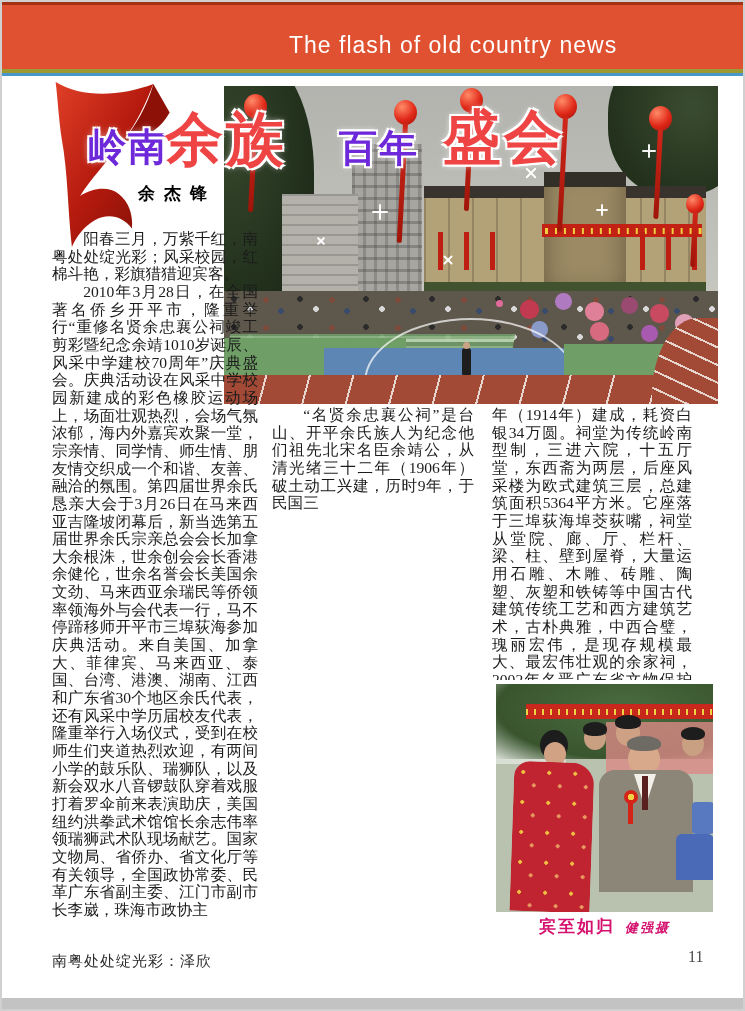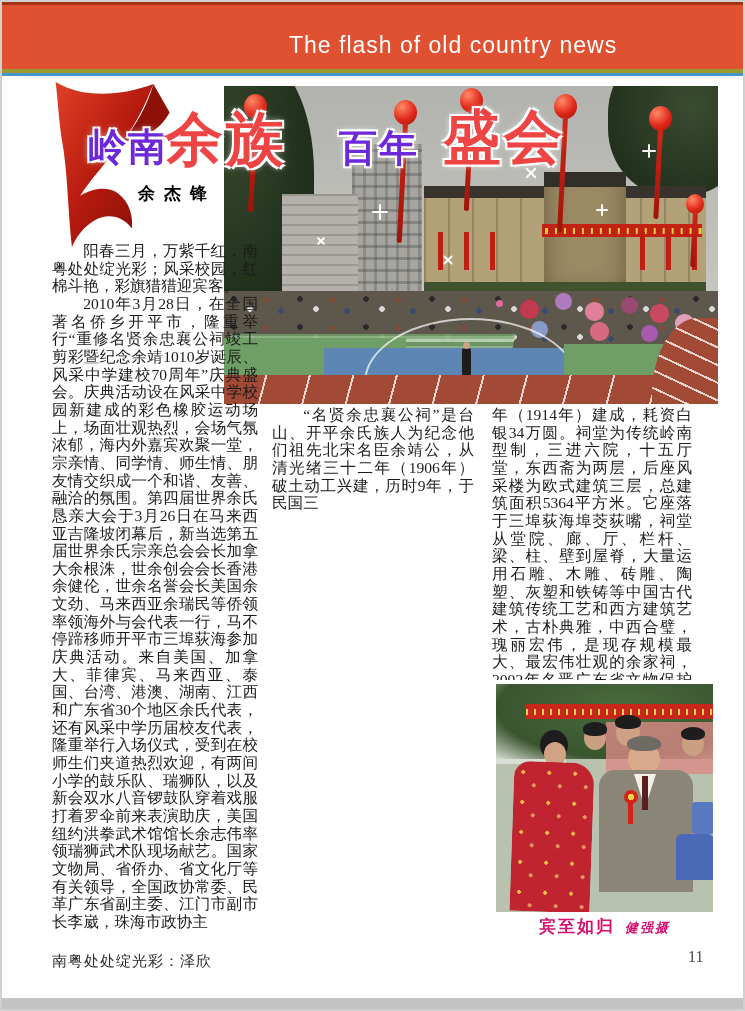--- a/index.html
+++ b/index.html
@@ -78,21 +78,21 @@
   .t.green{color:#6d28d9;font-size:38px;letter-spacing:2px;}
   .t.redbig{color:#ef4444;font-size:58px;letter-spacing:3px;}
   .t.p0{left:86px;top:120px;}
   .t.p1{left:163px;top:99px;}
   .t.p2{left:337px;top:121px;}
   .t.p3{left:441px;top:97px;}
   .author{position:absolute;left:136px;top:180px;font-size:17px;letter-spacing:9px;color:#000;z-index:5;
           font-family:"Liberation Serif",serif;font-weight:bold;}
   
   .column{position:absolute;font-size:15.6px;line-height:17.65px;text-align:justify;color:#1b1b1b;overflow:hidden;}
-  .col1{left:50px;top:240px;width:206px;height:726px;}
+  .col1{left:50px;top:228px;width:206px;height:726px;}
   .col2{left:270px;top:404px;width:202px;height:546px;}
   .col3{left:490px;top:404px;width:200px;height:274px;}
   .column p{margin:0;}
   .column p.indent{text-indent:2em;}
   
   .photo-small{position:absolute;left:494px;top:682px;width:217px;height:228px;overflow:hidden;background:#b9c2ae;}
   .p2-sky{position:absolute;left:0;top:0;width:70px;height:80px;background:#d9dfd5;}
   .p2-trees{position:absolute;left:0;top:-10px;width:230px;height:85px;
             background:radial-gradient(ellipse at 55% 40%,#4a6b3f,#39552e 70%,rgba(57,85,46,0));}
   .p2-banner{position:absolute;left:30px;top:20px;width:187px;height:15px;background:#c8281c;

